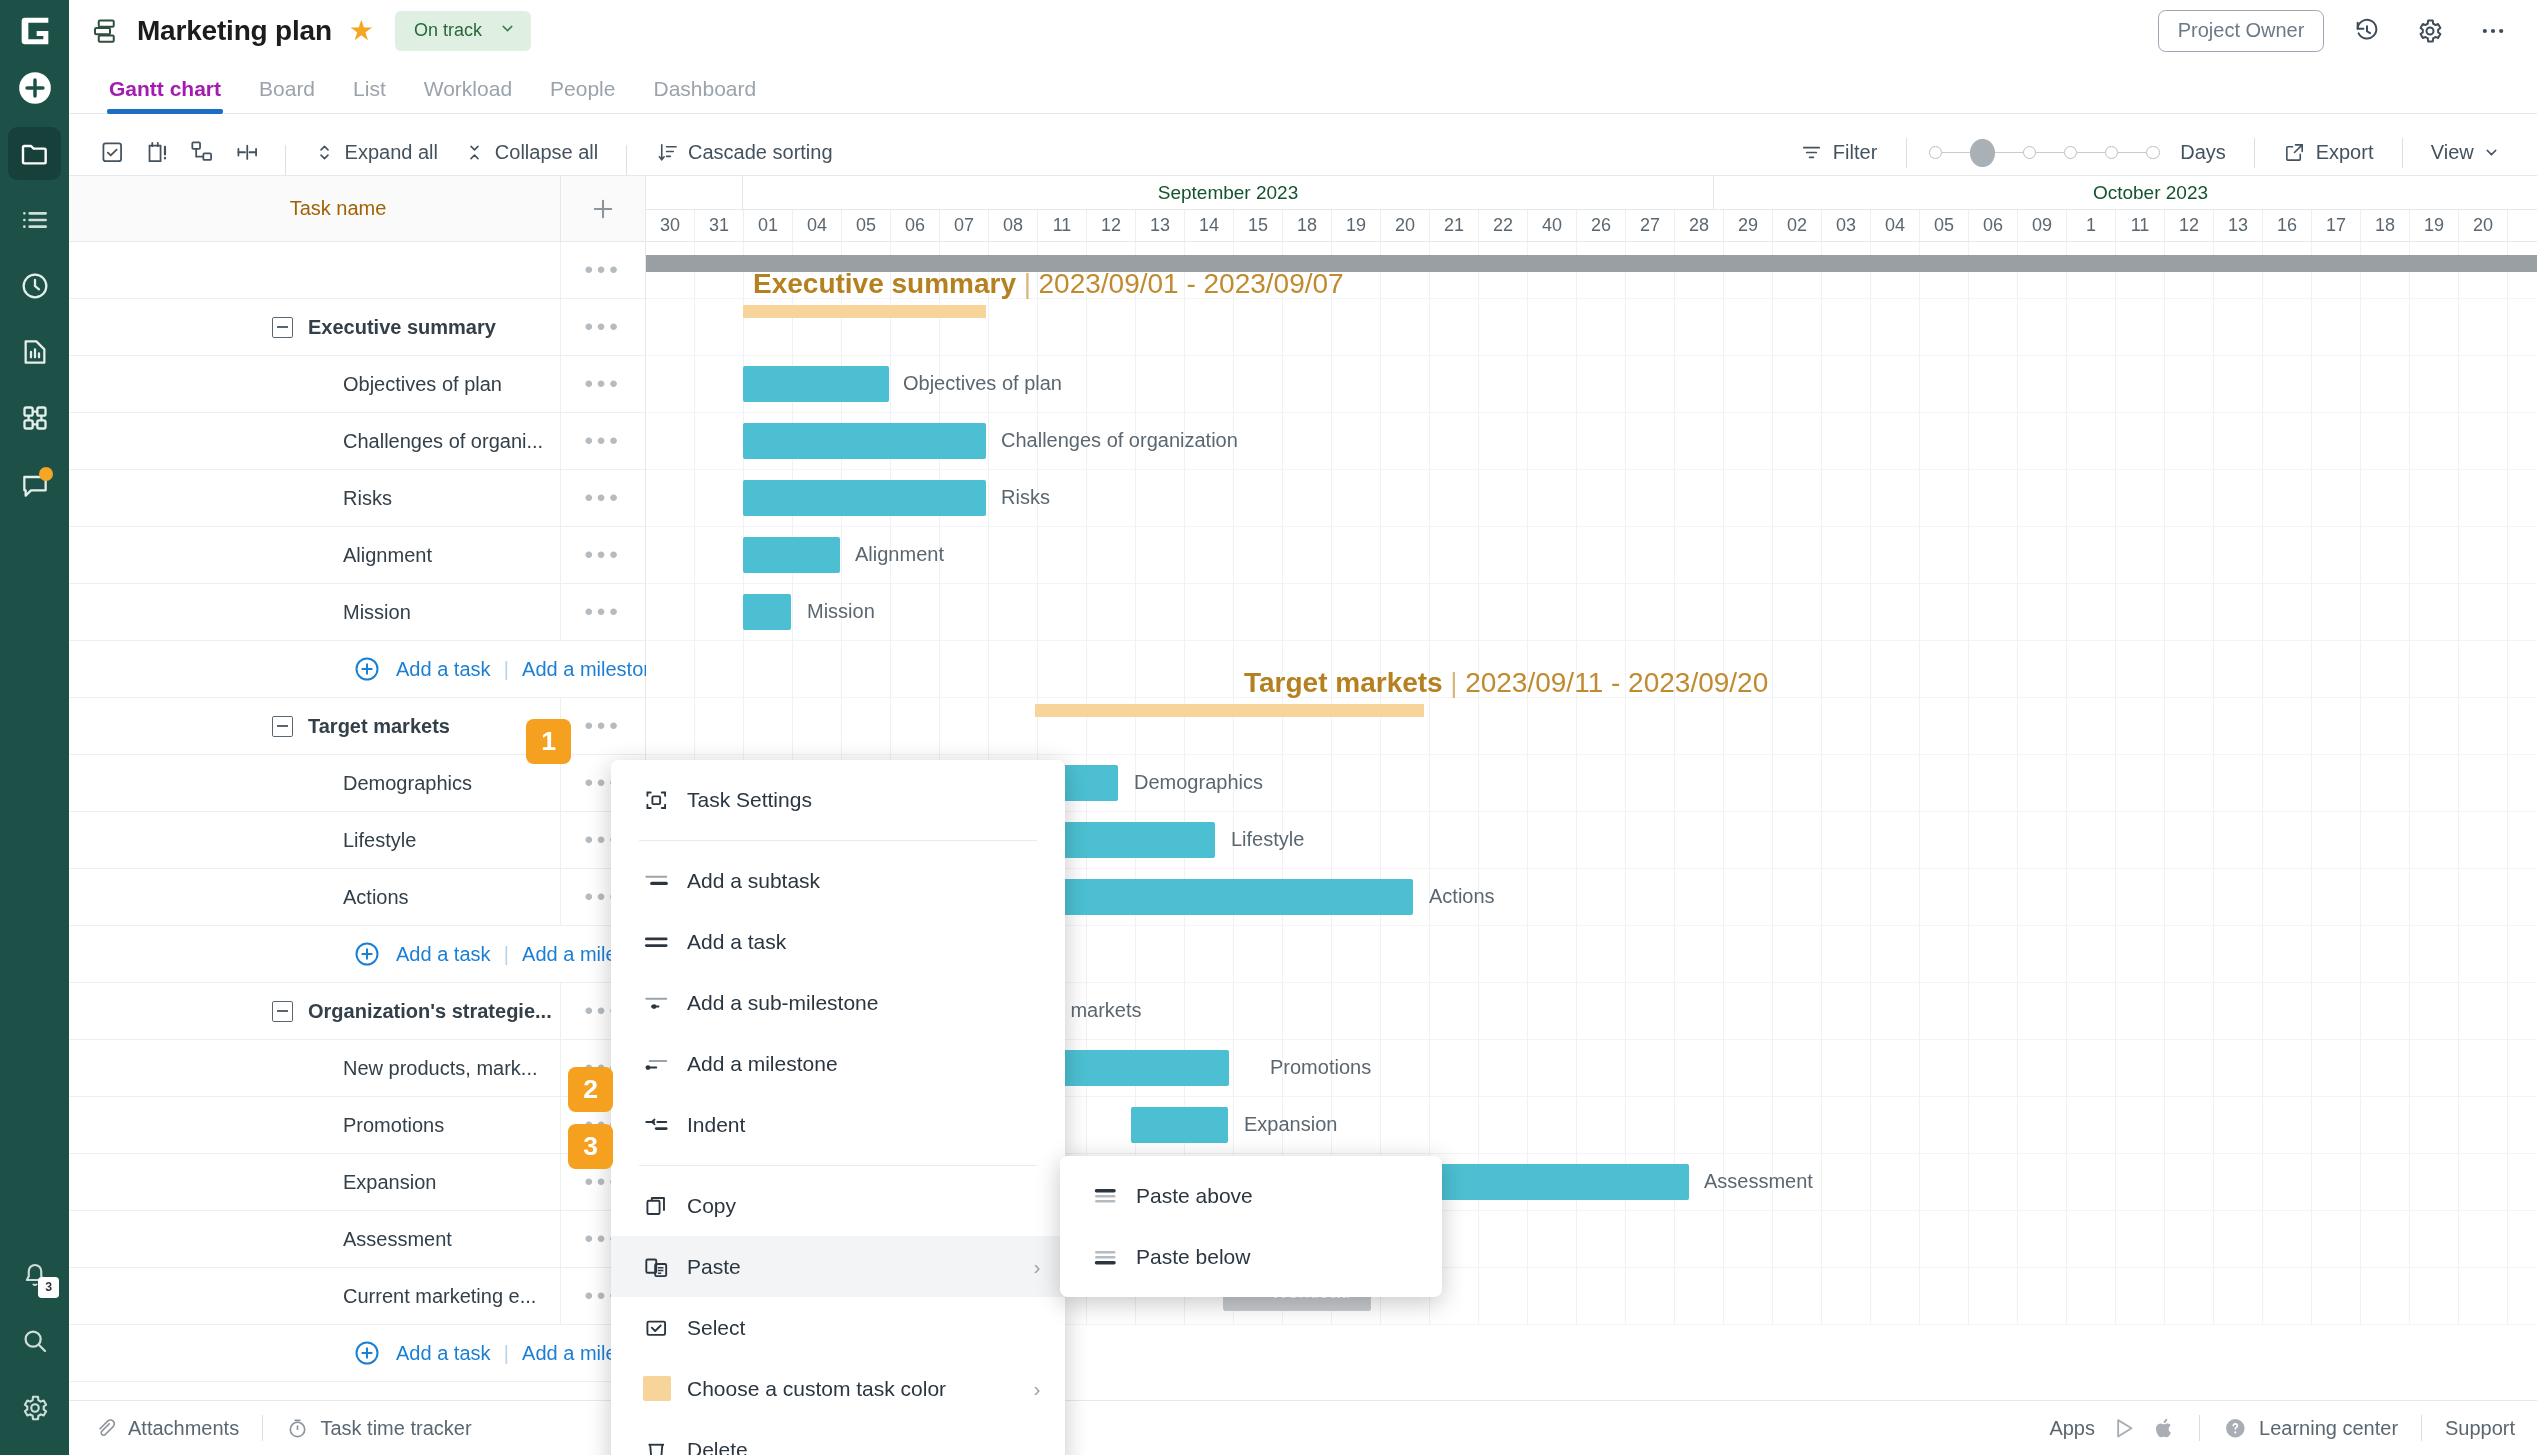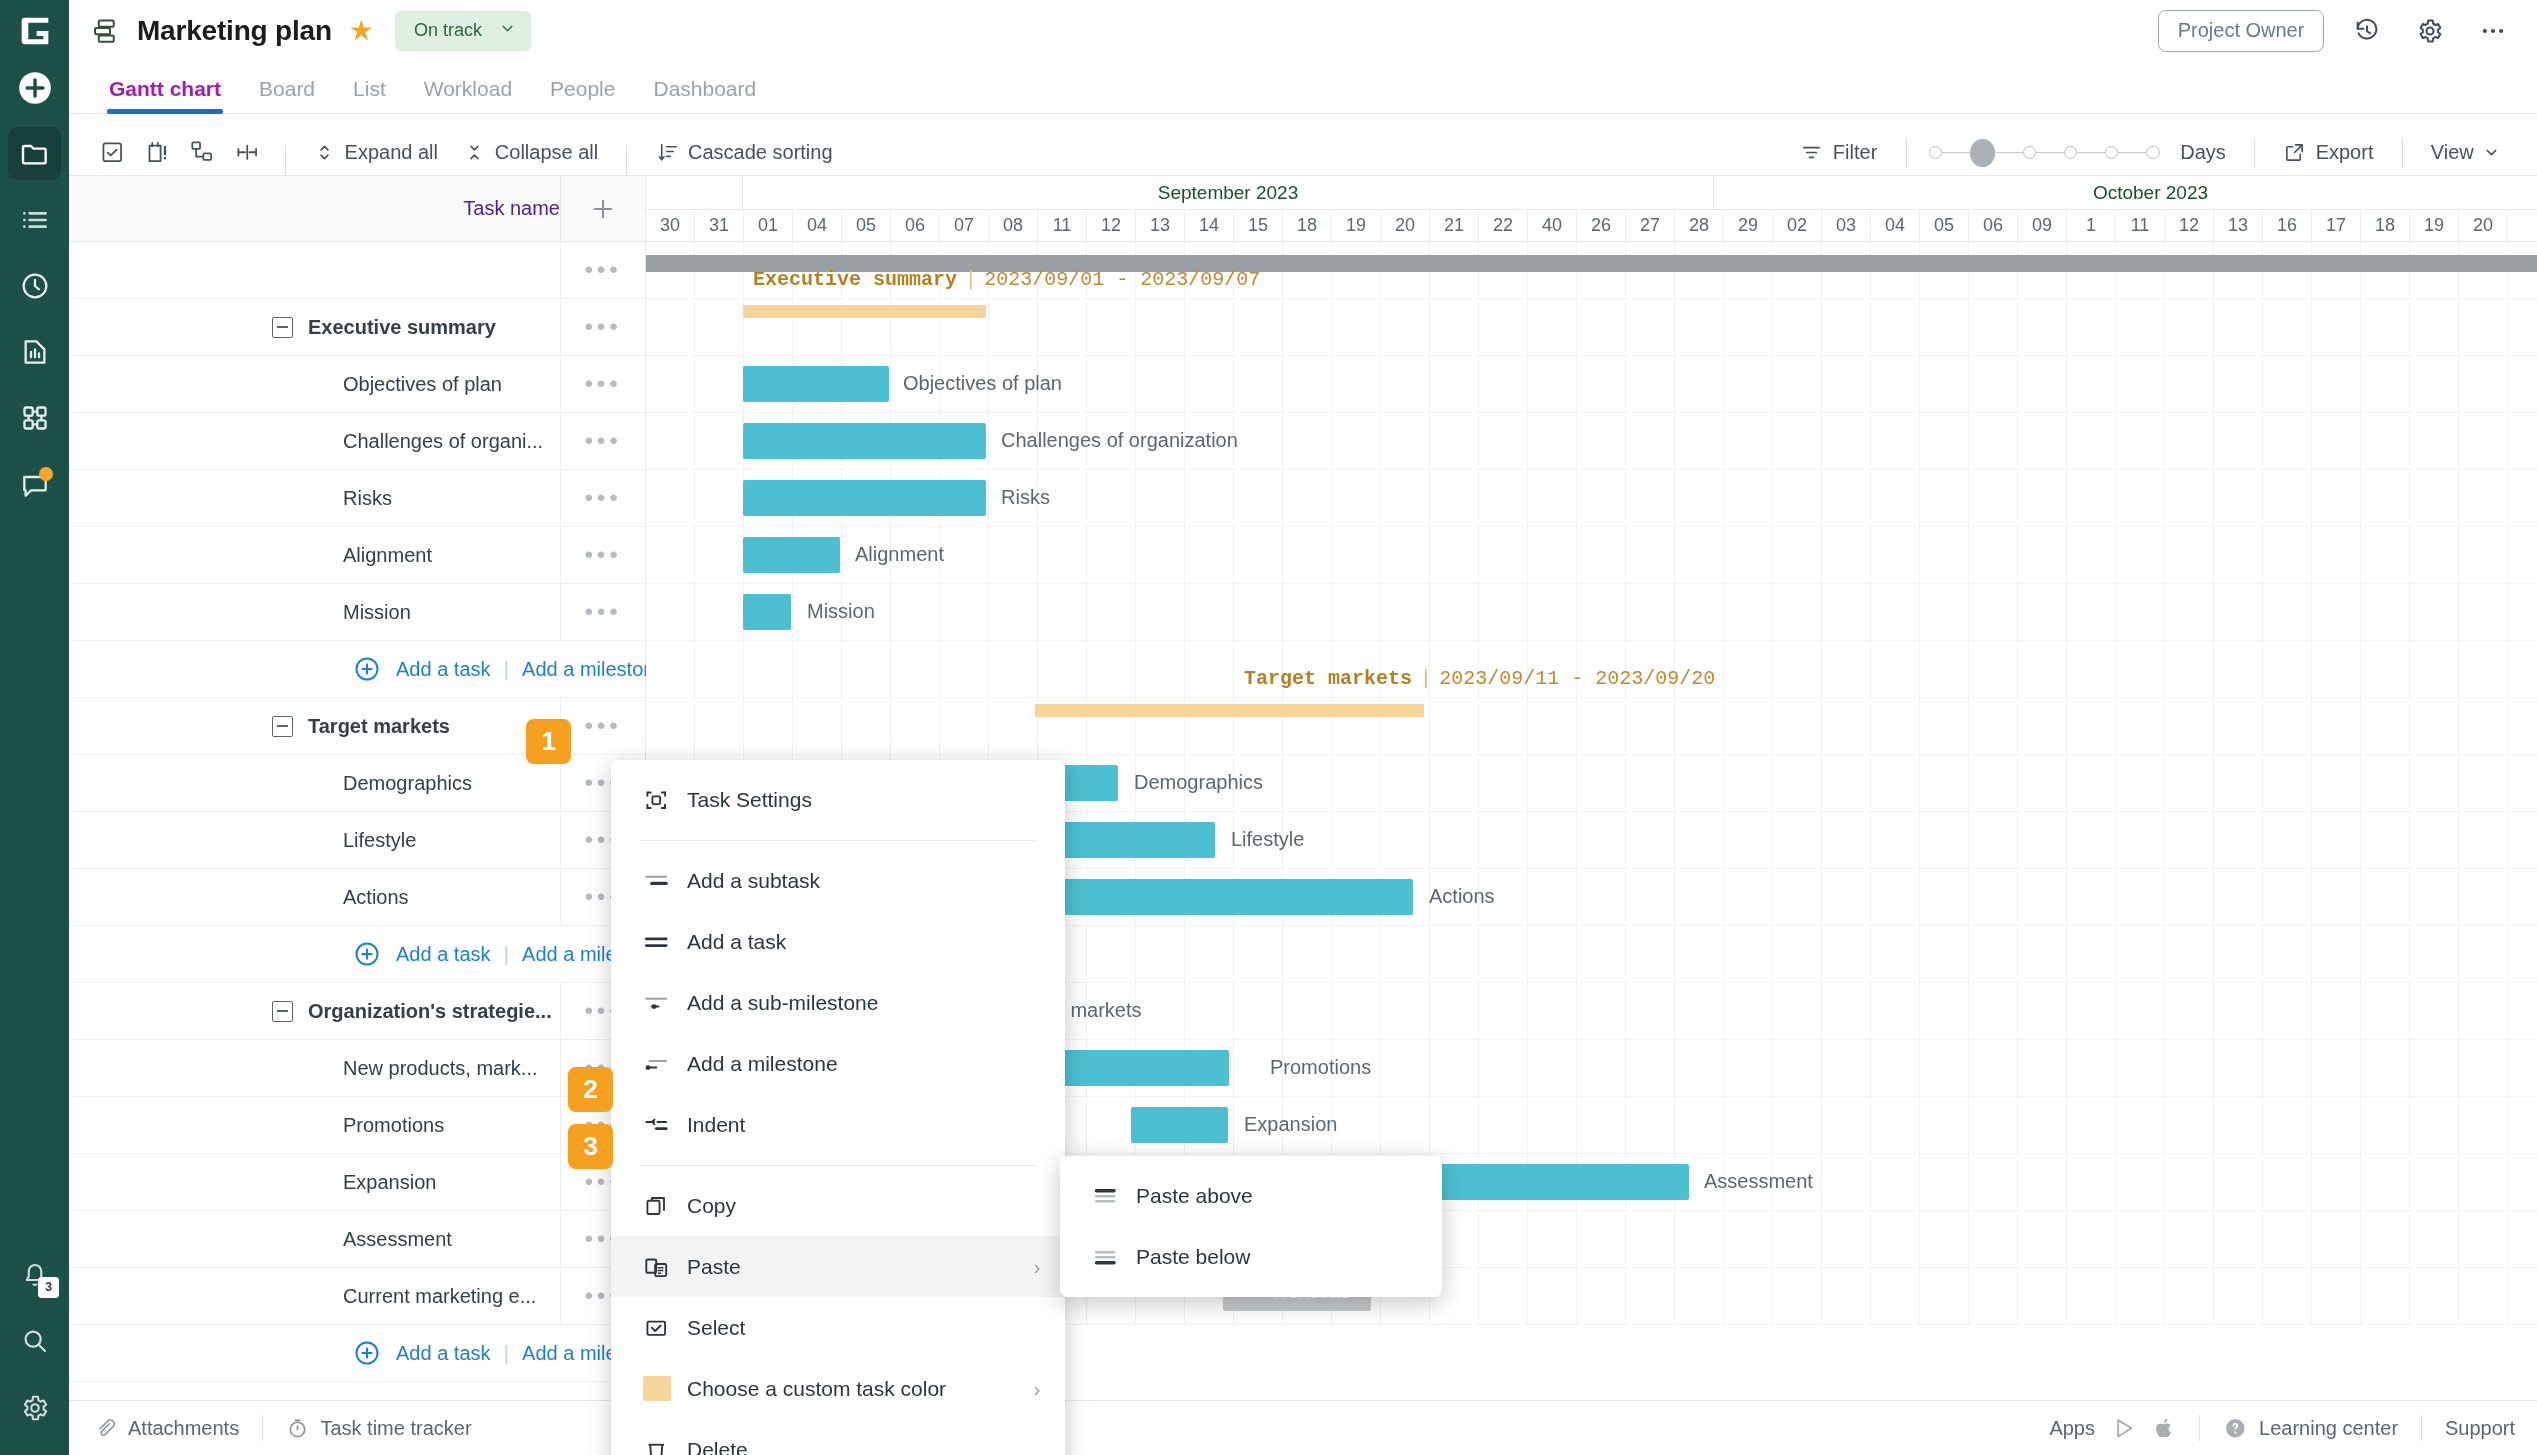--- a/index.html
+++ b/index.html
@@ -97,21 +97,21 @@
 
   
   .content { flex: 1 1 auto; display: flex; min-height: 0; position: relative; }
 
   
   .gridpane { width: 577px; flex: 0 0 577px; border-right: 0.9px solid #e6e8ea; background:#fff; position:relative; }
   .grid-head {
     height: 66px; background: #fafafa; border-bottom: 0.9px solid #e6e8ea;
     display: flex; align-items: center;
   }
-  .grid-head .col-name { flex:1 1 auto; text-align:right; font-size:20px; color:#4c1d95; padding-left:47px;}
+  .grid-head .col-name { flex:1 1 auto; text-align:center; font-size:20px; color:#a16207; padding-left:47px;}
   .grid-head .col-menu { width: 85px; flex: 0 0 85px; display:flex; align-items:center; justify-content:center;
      border-left: 0.9px solid #e6e8ea; height:100%; color:#8b949c; font-size:32px; line-height:0; cursor:pointer;}
   .row {
     height: 57px; display: flex; align-items: center;
     border-bottom: 0.9px solid #edeff1;
   }
   .row .cell-name { flex: 1 1 auto; display:flex; align-items:center; font-size: 20px; color: #33404a; min-width:0; }
   .row .cell-menu {
     width: 85px; flex: 0 0 85px; height: 100%;
     display:flex; align-items:center; justify-content:center;
@@ -149,21 +149,21 @@
   .gcol { width:49px; flex:0 0 49px; border-right:0.9px solid #eff1f2; height:100%; }
   .grow { height: 57px; position: relative; border-bottom: 0.9px solid #f2f4f5; }
   .topband { position:absolute; left:0; right:0; top:13.2px; height:17px; background:#9a9fa3; }
   .gbar {
     position:absolute; top: 10.4px; height: 36px; background:#4cc0d2; border-radius: 1.9px;
   }
   .gbar-label {
     position:absolute; top: 16px; font-size:20px; color:#5b6770; white-space:nowrap;
   }
   .summary-label {
-    position:absolute; top: -31px; font-size:20px; color:#c08a2e; white-space:nowrap; font-weight:400;font-family:Liberation Mono, monospace;
+    position:absolute; top: -31px; font-size:28px; color:#c08a2e; white-space:nowrap; font-weight:400;
   }
   .summary-label b { color:#b5801f; font-weight:700; }
   .summary-label .sep { color:#d9b67a; margin:0 7.6px; }
   .sumbar { position:absolute; top: 5.7px; height: 13.2px; background:#f6d49a; }
   .workload-chip {
     position:absolute; background:#c8cbce; color:#fff; font-size:19px;
     padding: 7.6px 21px; border-radius: 2.8px; display:flex; align-items:center; gap:9.5px;
   }
 
   

